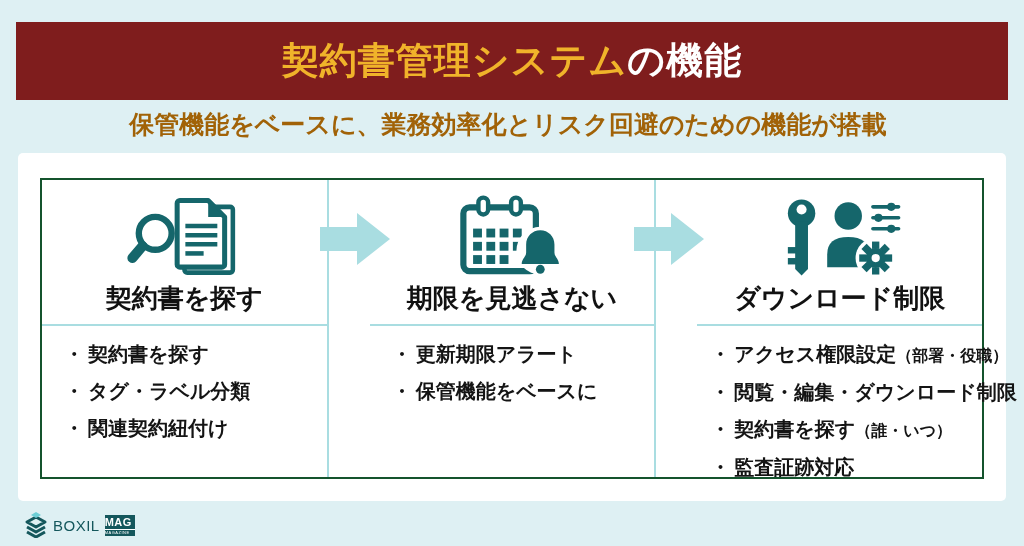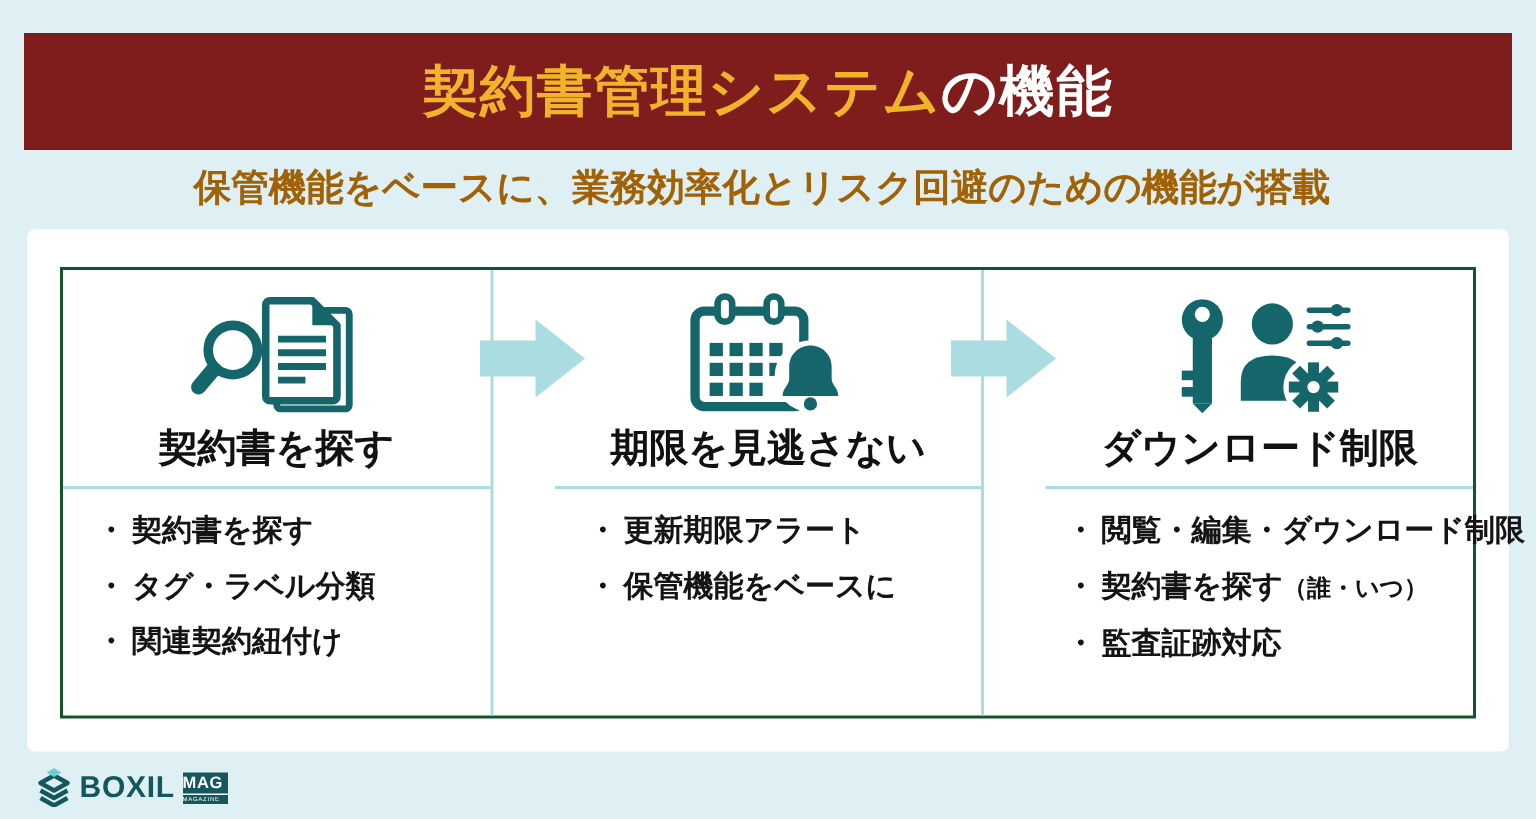--- a/index.html
+++ b/index.html
@@ -56,21 +56,21 @@
   
   .flow-arrow{position:absolute;top:60px;width:70px;height:52px;z-index:5;}
   .flow-arrow.a1{left:302px;}
   .flow-arrow.a2{left:616px;}
   
   .logo{
     position:absolute;left:24px;top:511px;height:28px;
     display:flex;align-items:center;gap:5px;
   }
   .logo .brand{
-    font-size:20px;font-weight:bold;color:#14575c;letter-spacing:.5px;
+    font-size:15px;font-weight:normal;color:#14575c;letter-spacing:.5px;
     line-height:1;
   }
   .logo .badge{
     background:#14575c;color:#fff;width:30px;padding:2px 0 1px 0;
     display:flex;flex-direction:column;line-height:1;
   }
   .logo .badge .mag{font-size:11px;font-weight:bold;letter-spacing:.5px;border-bottom:1px solid #fff;padding-bottom:1px;}
   .logo .badge .magsub{font-size:4px;letter-spacing:.5px;margin-top:1px;}
 </style>
 </head>
@@ -191,20 +191,21 @@
                 <rect x="10" y="-4" width="8" height="8" transform="rotate(45)"></rect>
                 <circle cx="0" cy="0" r="11"></circle>
                 <circle cx="0" cy="0" r="4.5" fill="#fff"></circle>
               </g>
             </g>
           </svg>
         </div>
         <h2>ダウンロード制限</h2>
       </div>
       <ul class="bullets">
+          <li><span class="marker">・</span><span>アクセス権限設定</span><span class="note">（部署・役職）</span></li>
           <li><span class="marker">・</span><span>閲覧・編集・ダウンロード制限</span></li>
           <li><span class="marker">・</span><span>契約書を探す</span><span class="note">（誰・いつ）</span></li>
           <li><span class="marker">・</span><span>監査証跡対応</span></li>
         </ul>
     </div>
   </div>
 
   <svg class="flow-arrow a1" viewBox="0 0 70 52">
     <polygon points="0,14 37,14 37,0 70,26 37,52 37,38 0,38" fill="#a9dde1"></polygon>
   </svg>

